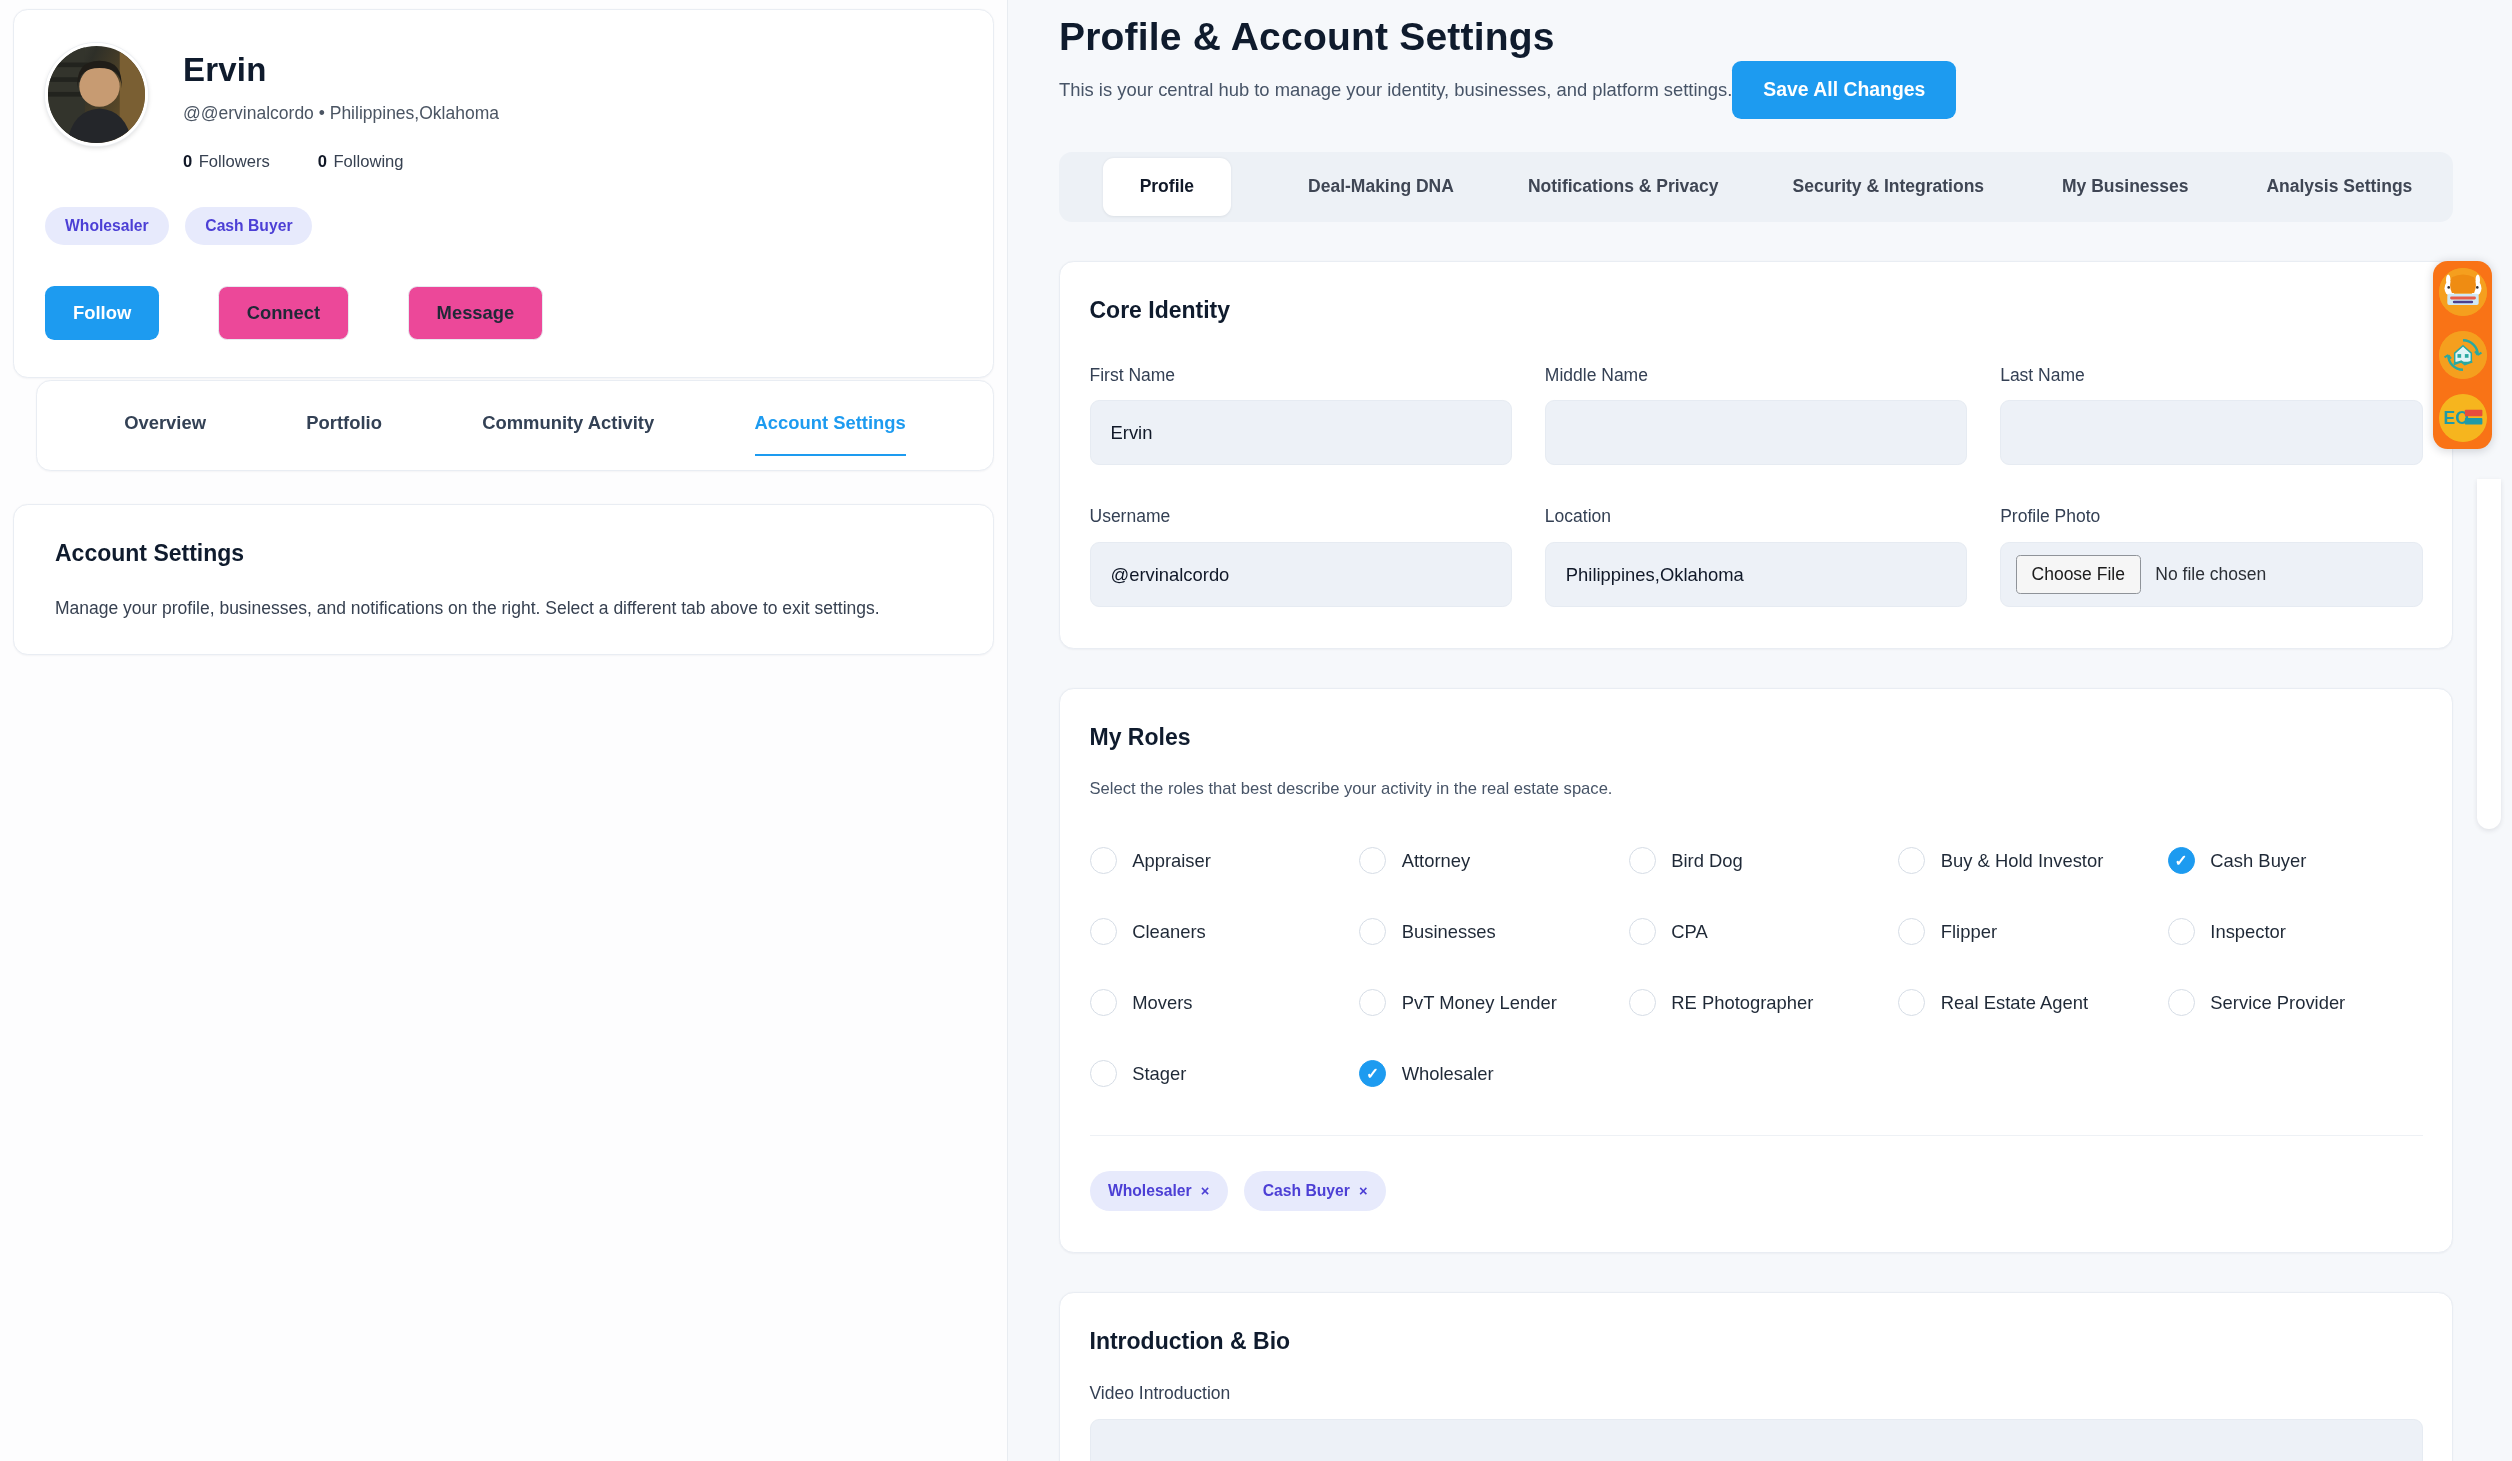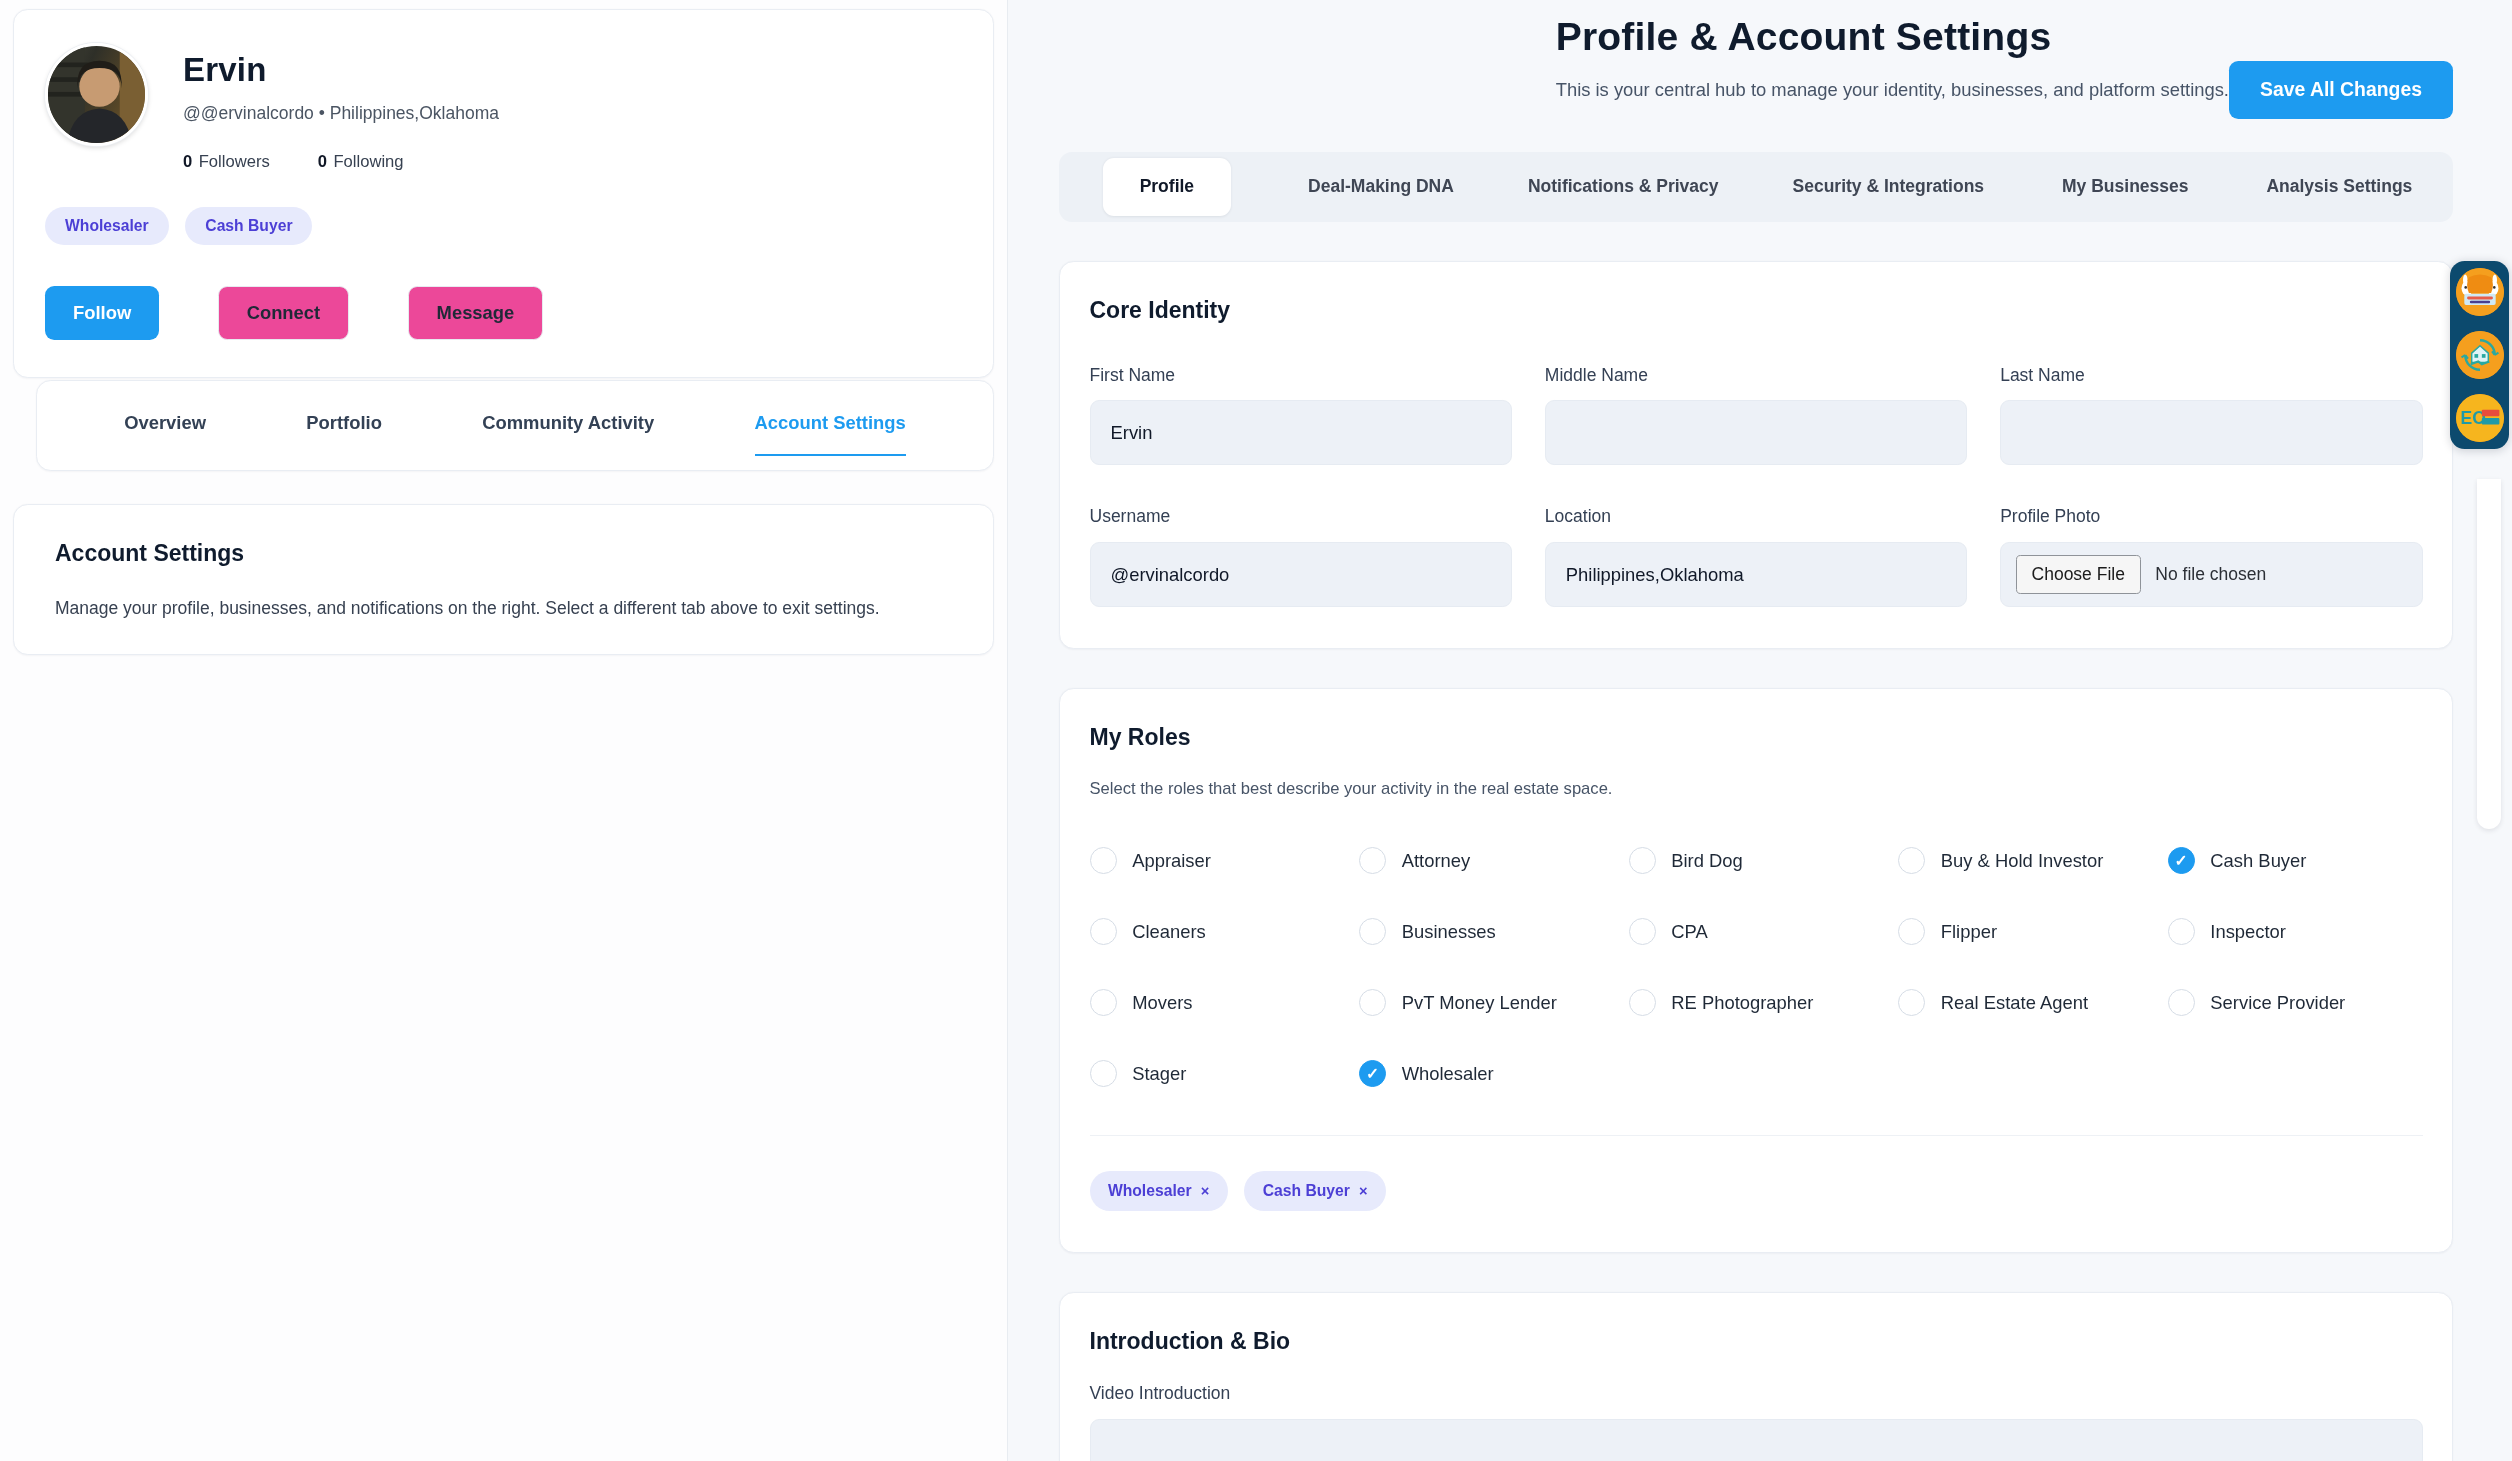--- a/index.html
+++ b/index.html
@@ -53,21 +53,21 @@
   .ltab { font-size:18.4px; font-weight:600; color:#334155; padding-bottom:20px; cursor:pointer; }
   .ltab.active { color:#1d9bf0; border-bottom:2.8px solid #1d9bf0; }
 
   .settings-card { margin-top:33px; padding:35px 41px; }
   .settings-card h2 { font-size:23px; font-weight:800; color:#0f1b2d; }
   .settings-card p { margin-top:31px; font-size:17.5px; color:#374151; }
 
   
   .right-pane { position:absolute; left:1009px; top:0; right:0; bottom:0;
     padding:14.7px 59px 0 50px; overflow:hidden; }
-  .page-header { display:flex; justify-content:flex-end; align-items:flex-start; }
+  .page-header { display:flex; justify-content:flex-start; align-items:flex-start; }
   .page-title { font-size:39px; font-weight:800; color:#0f1b2d; letter-spacing:0.2px; }
   .page-subtitle { margin-top:20px; font-size:18.4px; color:#475467; }
   .save-btn {
     margin-top:46px; background:#29a9e1; color:#fff; border:none; border-radius:9.2px;
     font-size:19.4px; font-weight:700; padding:17.5px 31px; cursor:pointer; font-family:inherit;
     background:#1d9bf0;
   }
 
   .rtabs {
     margin-top:33px; background:#edf1f6; border-radius:13px; height:70px;
@@ -116,21 +116,21 @@
     background:#e7eafc; color:#4c3fd5; font-weight:700; font-size:15.7px;
     padding:11px 18.4px; border-radius:921px; display:flex; align-items:center; gap:9.2px;
   }
   .sel-x { font-weight:600; font-size:14.7px; cursor:pointer; }
 
   .video-label { margin-top:28px; font-size:17.5px; font-weight:500; color:#344054; }
   .video-input { margin-top:14.7px; height:138px; }
 
   
   .badge-dock {
-    position:absolute; right:3px; top:261px; width:59px; background:#0c4a6e;
+    position:absolute; right:20px; top:261px; width:59px; background:#f97316;
     border-radius:14.7px; box-shadow:0 1.8px 9.2px rgba(16,24,40,.18);
     padding:7.4px 0; display:flex; flex-direction:column; align-items:center; gap:14.7px; z-index:5;
   }
   .badge { width:48px; height:48px; border-radius:50%; overflow:hidden; background:#f59f1e;
     display:flex; align-items:center; justify-content:center; cursor:pointer; }
   .scroll-strip {
     position:absolute; right:11px; top:479px; width:24px; height:350px;
     background:#ffffff; border-radius:0 0 13px 13px; box-shadow:0 1.8px 5.5px rgba(16,24,40,.10); z-index:4;
   }
 </style>

